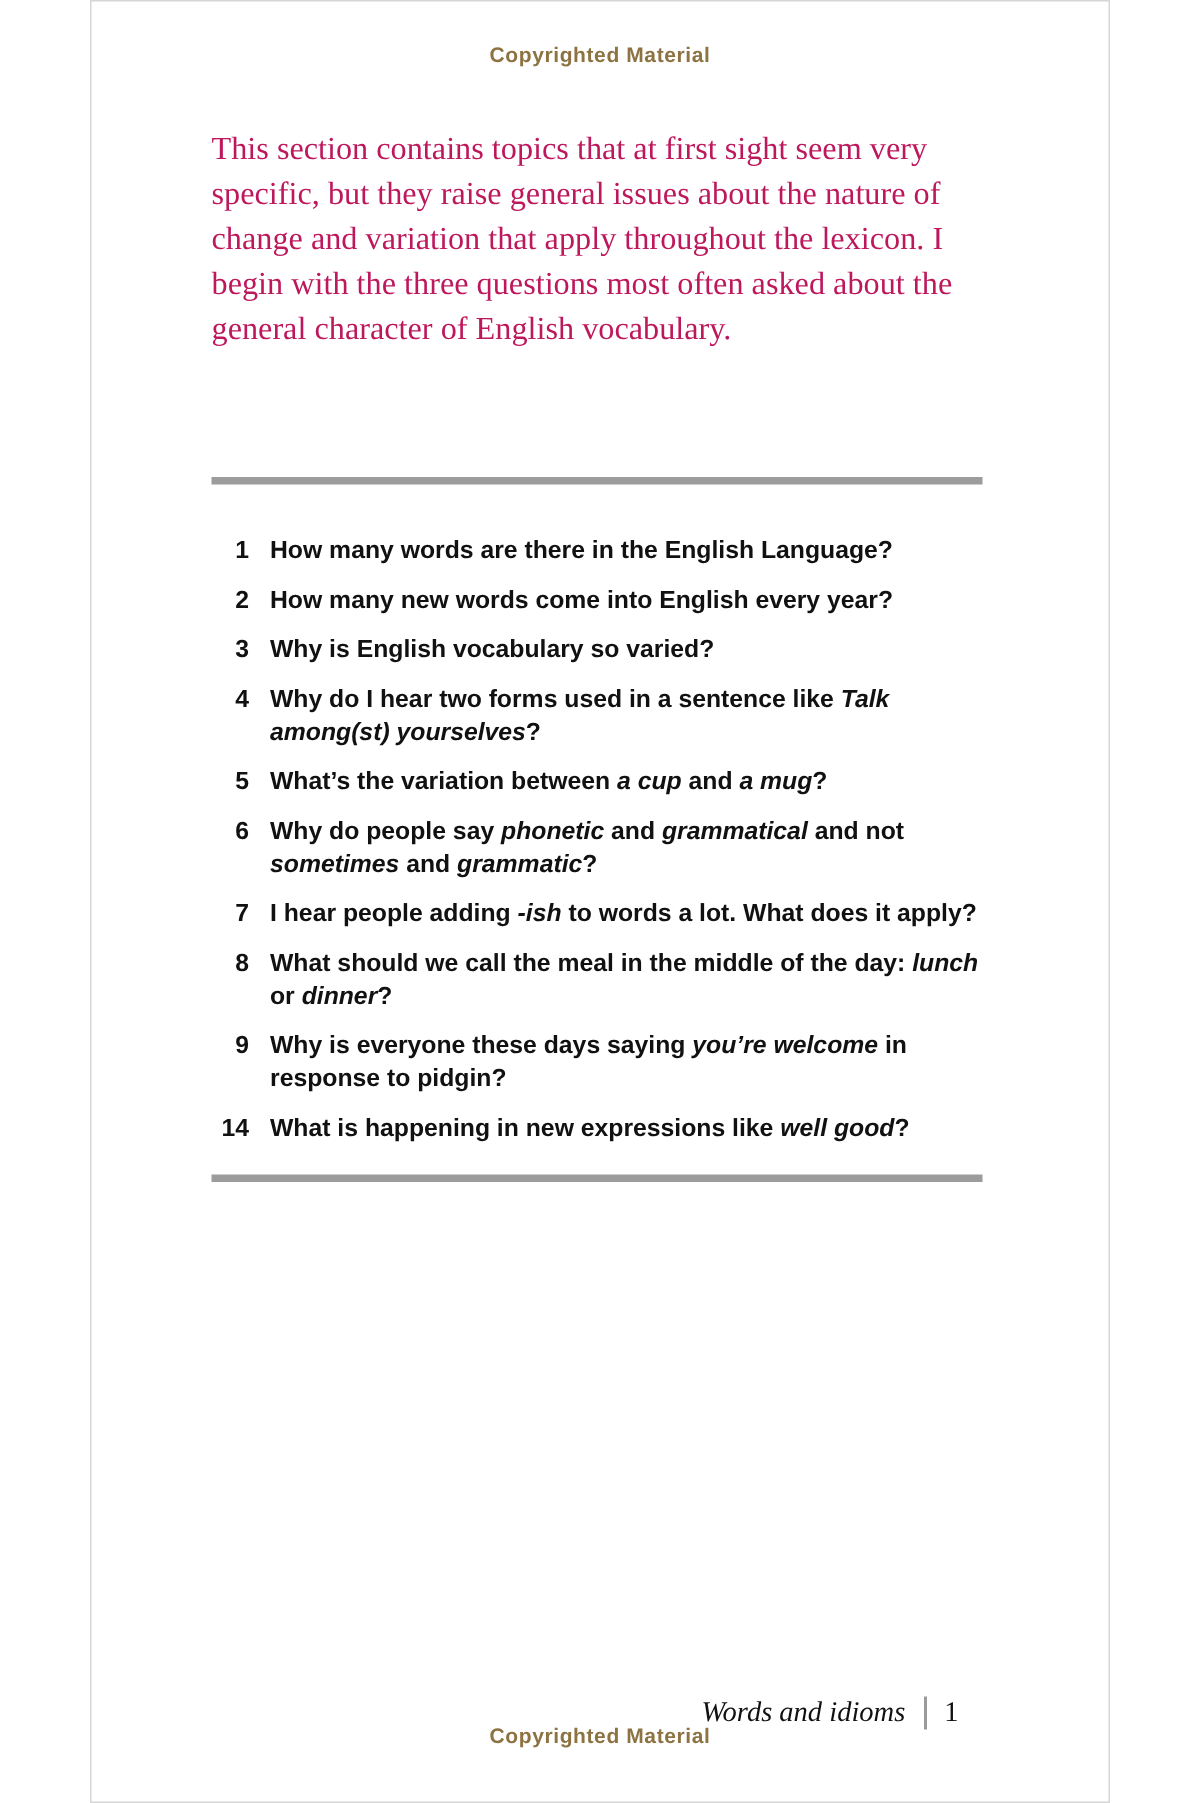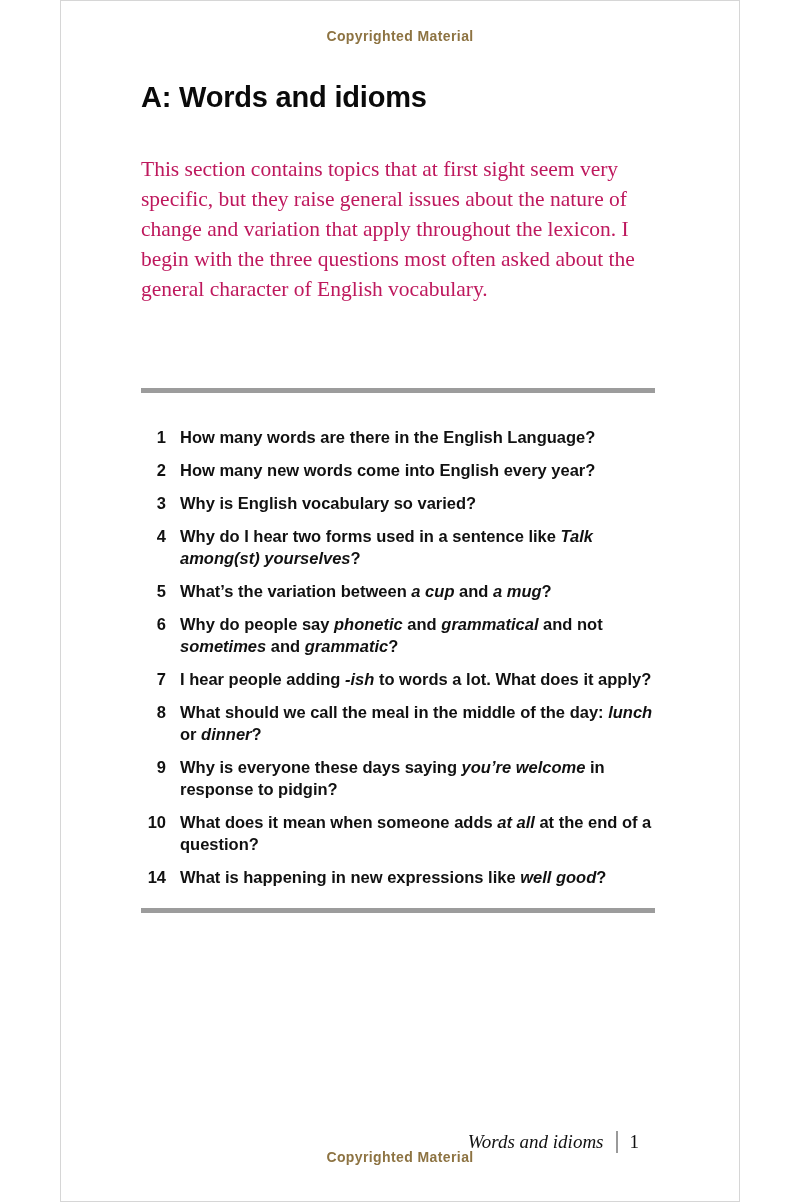--- a/index.html
+++ b/index.html
@@ -110,21 +110,20 @@
     top: 18px;
   }
 </style>
 </head>
 <body>
 
 <div class="page">
 
   <div class="copyright top">Copyrighted Material</div>
 
-  <h1 class="page-title">A: Words and idioms</h1>
 
   <p class="intro">This section contains topics that at first sight seem very specific, but they raise general issues about the nature of change and variation that apply throughout the lexicon. I begin with the three questions most often asked about the general character of English vocabulary.</p>
 
   <div class="rule top"></div>
 
   <ol class="questions">
       <li>
         <span class="q-num">1</span>
         <span class="q-text"><span>How many words are there in the English Language?</span></span>
       </li>
@@ -154,24 +153,20 @@
       </li>
       <li>
         <span class="q-num">8</span>
         <span class="q-text"><span>What should we call the meal in the middle of the day: </span><em>lunch</em><span> or </span><em>dinner</em><span>?</span></span>
       </li>
       <li>
         <span class="q-num">9</span>
         <span class="q-text"><span>Why is everyone these days saying </span><em>you’re welcome</em><span> in response to pidgin?</span></span>
       </li>
       <li>
-        <span class="q-num">10</span>
-        <span class="q-text"><span>What does it mean when someone adds </span><em>at all</em><span> at the end of a question?</span></span>
-      </li>
-      <li>
         <span class="q-num">14</span>
         <span class="q-text"><span>What is happening in new expressions like </span><em>well good</em><span>?</span></span>
       </li>
     </ol>
 
   <div class="rule bottom"></div>
 
   <div class="footer-area">
     <div class="running-foot">
       <span class="running-head">Words and idioms</span>

